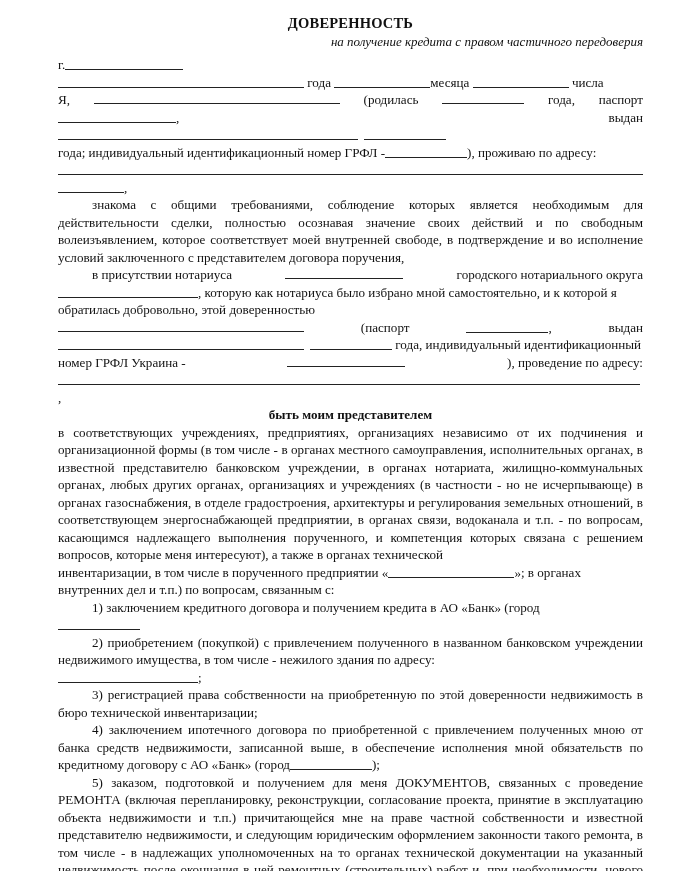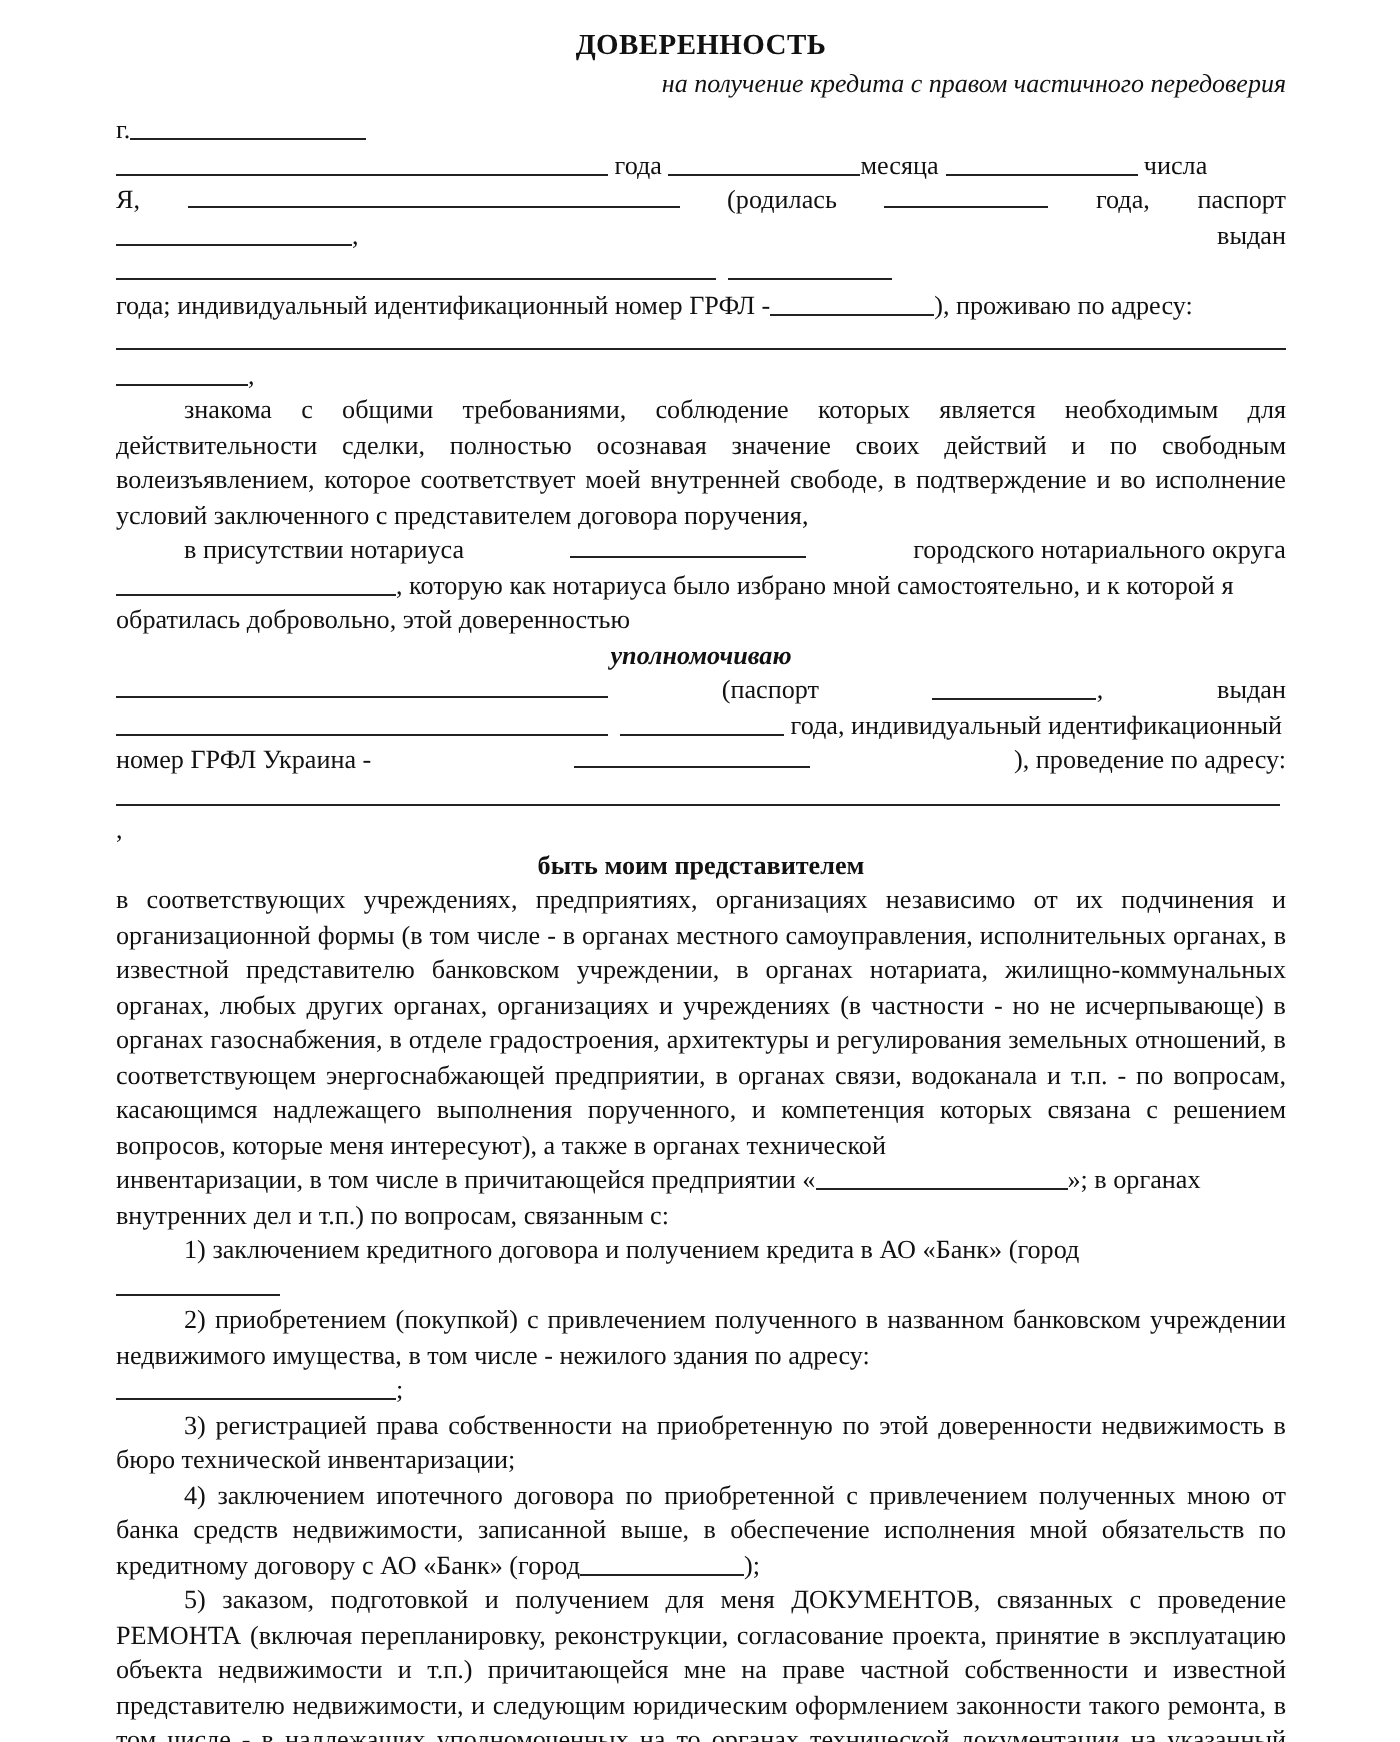--- a/index.html
+++ b/index.html
@@ -160,21 +160,20 @@
     <span style="padding-left:34px">в присутствии нотариуса</span>
     <span class="blank b-xl"></span>
     <span>городского нотариального округа</span>
   </div>
 
   <p class="para noj">
     <span class="blank b-2xl"></span><span>, которую как нотариуса было избрано мной самостоятельно, и к которой я</span>
   </p>
   <p class="para noj">обратилась добровольно, этой доверенностью</p>
 
-  <p class="center-bold-italic">уполномочиваю</p>
 
   <div class="spread">
     <span class="blank b-4xl"></span>
     <span>(паспорт</span>
     <span><span class="blank b-md"></span><span>,</span></span>
     <span>выдан</span>
   </div>
 
   <p class="para noj">
     <span class="blank b-4xl"></span><span class="blank b-md" style="margin-left:6px"></span>
@@ -189,21 +188,21 @@
 
   <p class="para noj">
     <span class="blank" style="width:582px"></span><span>,</span>
   </p>
 
   <p class="center-bold">быть моим представителем</p>
 
   <p class="para">в соответствующих учреждениях, предприятиях, организациях независимо от их подчинения и организационной формы (в том числе - в органах местного самоуправления, исполнительных органах, в известной представителю банковском учреждении, в органах нотариата, жилищно-коммунальных органах, любых других органах, организациях и учреждениях (в частности - но не исчерпывающе) в органах газоснабжения, в отделе градостроения, архитектуры и регулирования земельных отношений, в соответствующем энергоснабжающей предприятии, в органах связи, водоканала и т.п. - по вопросам, касающимся надлежащего выполнения порученного, и компетенция которых связана с решением вопросов, которые меня интересуют), а также в органах технической</p>
 
   <p class="para noj">
-    <span>инвентаризации, в том числе в причитающейся предприятии «</span><span class="blank" style="width:126px"></span><span>»; в органах</span>
+    <span>инвентаризации, в том числе в порученного предприятии «</span><span class="blank" style="width:126px"></span><span>»; в органах</span>
   </p>
 
   <p class="para noj">внутренних дел и т.п.) по вопросам, связанным с:</p>
 
   <p class="para ind">
     <span>1)</span>
     <span>заключением кредитного договора и получением кредита в АО «Банк» (город</span>
   </p>
   <p class="para noj">
     <span class="blank b-md"></span>

